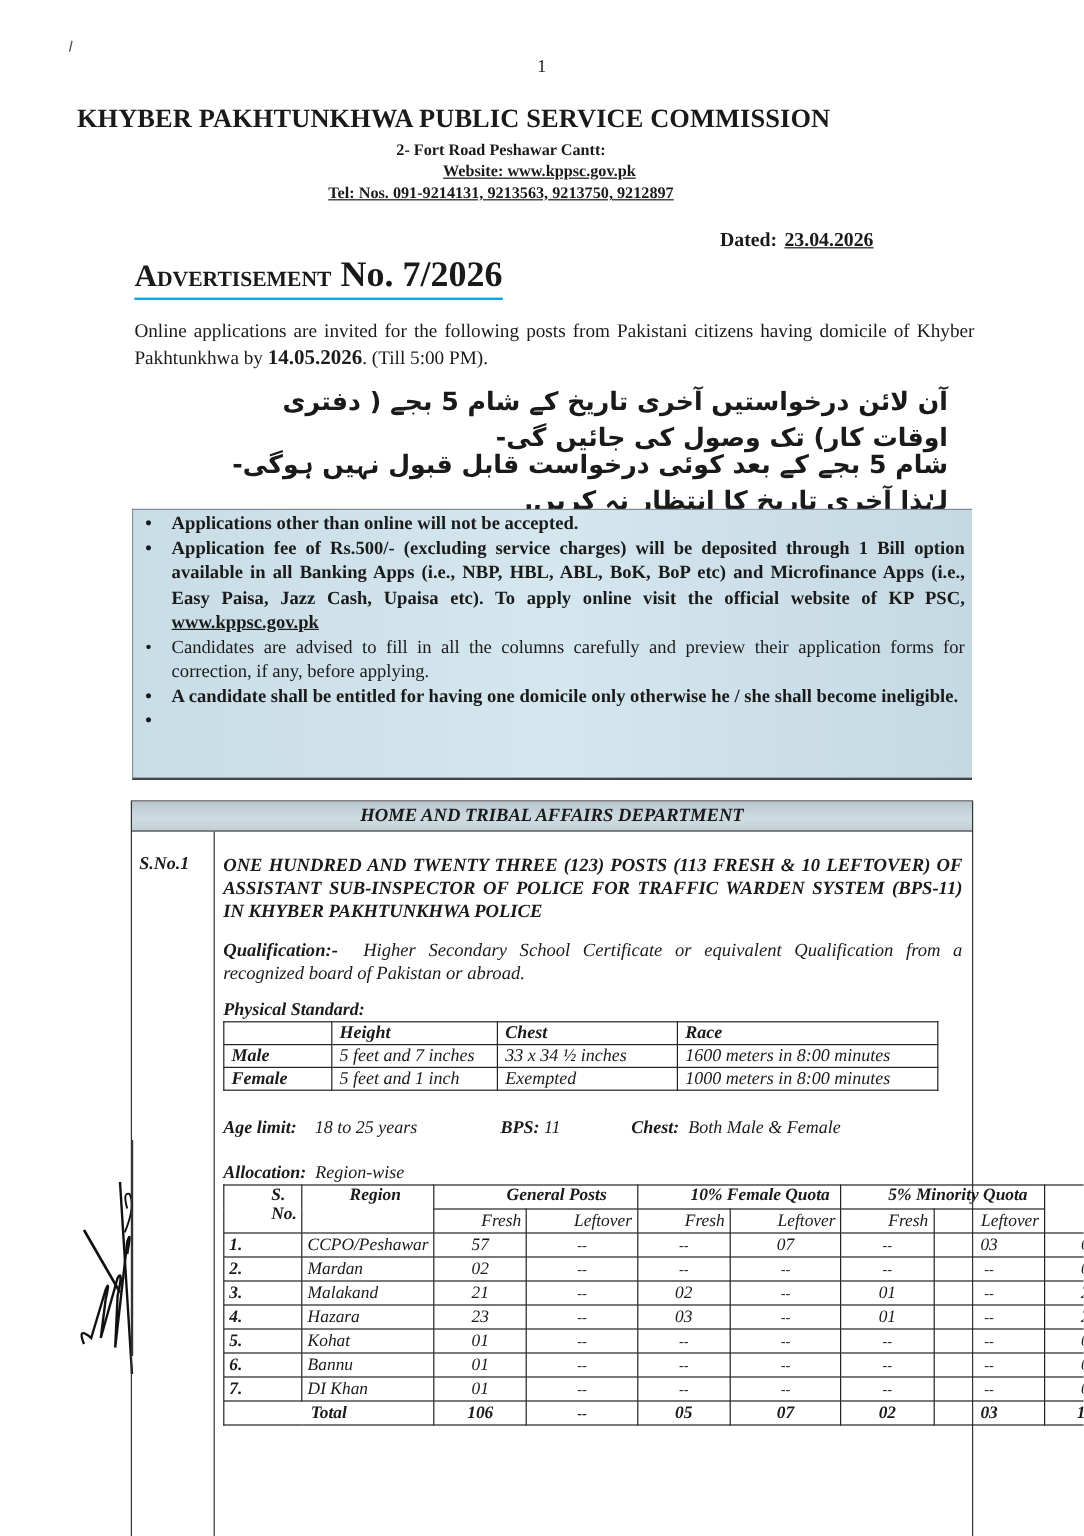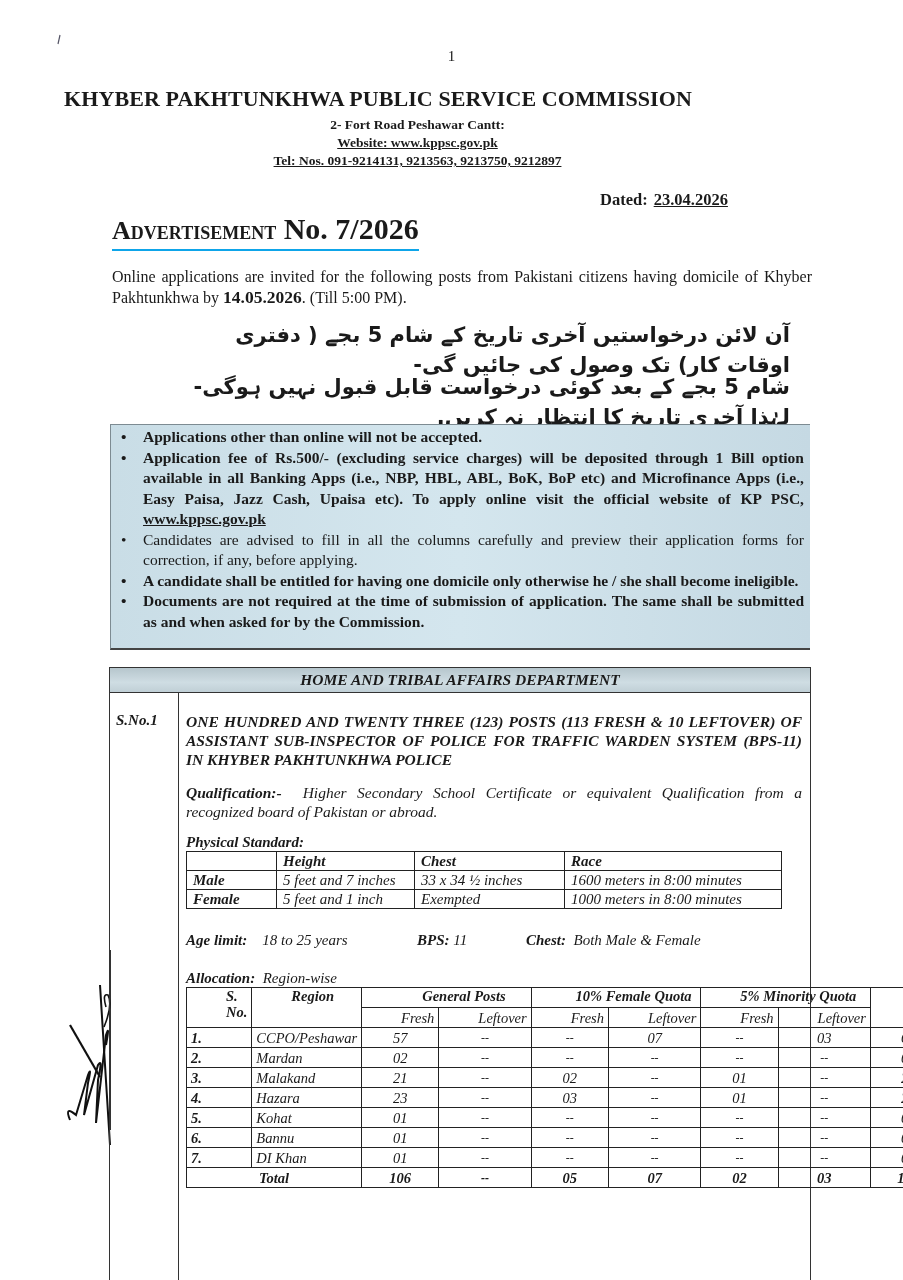--- a/index.html
+++ b/index.html
@@ -6,21 +6,21 @@
   body {
     width: 903px; height: 1280px; background: #ffffff; position: relative; overflow: hidden;
     font-family: "Liberation Serif", "DejaVu Serif", serif; color: #1a1a1a;
   }
   .abs { position: absolute; }
   .page-number { top: 48px; left: 0; width: 903px; text-align: center; font-size: 15px; }
   .org-title { top: 86px; left: 0; width: 756px; text-align: center; font-size: 22px; font-weight: bold; letter-spacing: 0.1px; }
   .org-line { left: 0; width: 835px; text-align: center; font-size: 13.5px; font-weight: bold; }
   .org-line.u span { text-decoration: underline; }
   .addr { top: 117px; }
-  .web { top: 135px; }
+  .web { top: 135px; margin-left: 32px; }
   .tel { top: 153px; }
   .dated { top: 190px; left: 600px; font-size: 16.5px; font-weight: bold; }
   .dated .val { text-decoration: underline; margin-left: 6px; }
   .adv { top: 212px; left: 112px; font-size: 30px; font-weight: bold; border-bottom: 2px solid #0ea5e9; padding-bottom: 1px; line-height: 34px; }
   .adv .sc { font-variant: small-caps; font-size: 26px; }
   .intro { top: 266px; left: 112px; width: 700px; font-size: 16px; line-height: 21px; text-align: justify; }
   .intro b { font-size: 17.5px; }
   .urdu { left: 190px; width: 600px; direction: rtl; text-align: right; font-family: "DejaVu Sans", sans-serif; font-size: 21px; font-weight: bold; line-height: 30px; }
   .urdu1 { top: 320px; }
   .urdu2 { top: 372px; }
@@ -96,21 +96,21 @@
 
 <div class="abs urdu urdu1">آن لائن درخواستیں آخری تاریخ کے شام 5 بجے ( دفتری اوقات کار) تک وصول کی جائیں گی-</div>
 <div class="abs urdu urdu2">شام 5 بجے کے بعد کوئی درخواست قابل قبول نہیں ہوگی-لہٰذا آخری تاریخ کا انتظار نہ کریں.</div>
 
 <div class="abs notice">
   <ul>
     <li><span class="bullet">•</span><span>Applications other than online will not be accepted.</span></li>
     <li><span class="bullet">•</span><span>Application fee of Rs.500/- (excluding service charges) will be deposited through 1 Bill option available in all Banking Apps (i.e., NBP, HBL, ABL, BoK, BoP etc) and Microfinance Apps (i.e., Easy Paisa, Jazz Cash, Upaisa etc). To apply online visit the official website of KP PSC, </span><a>www.kppsc.gov.pk</a></li>
     <li class="normal"><span class="bullet">•</span><span>Candidates are advised to fill in all the columns carefully and preview their application forms for correction, if any, before applying.</span></li>
     <li><span class="bullet">•</span><span>A candidate shall be entitled for having one domicile only otherwise he / she shall become ineligible.</span></li>
-    <li><span class="bullet">•</span><span>Documents are not required at the time of submission of application. The same shall be submitted as and when asked for by the Commission.</span></li>
+    <li><span class="bullet">•</span></li>
   </ul>
 </div>
 
 <div class="abs margin-line"></div>
 <div class="abs signature">
   <svg width="60" height="180" viewBox="0 0 60 180">
     <path d="M42 20 L52 180" stroke="#111" stroke-width="2" fill="none"></path>
     <path d="M12 60 L42 112" stroke="#111" stroke-width="2.2" fill="none"></path>
     <path d="M12 155 Q6 140 18 150 L30 110 Q34 100 30 118 L26 150 L40 100 Q45 92 40 115 L38 158 L48 70 Q52 58 48 80" stroke="#111" stroke-width="2" fill="none"></path>
     <path d="M46 62 Q55 40 50 30 Q44 28 48 42" stroke="#111" stroke-width="1.6" fill="none"></path>

